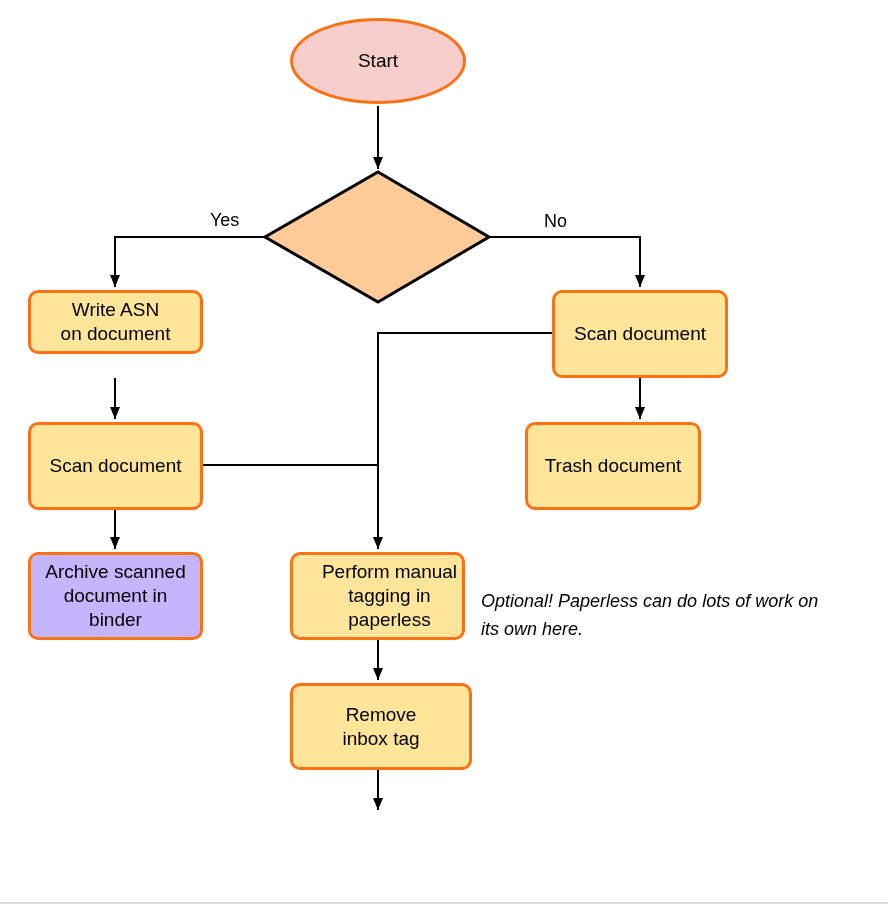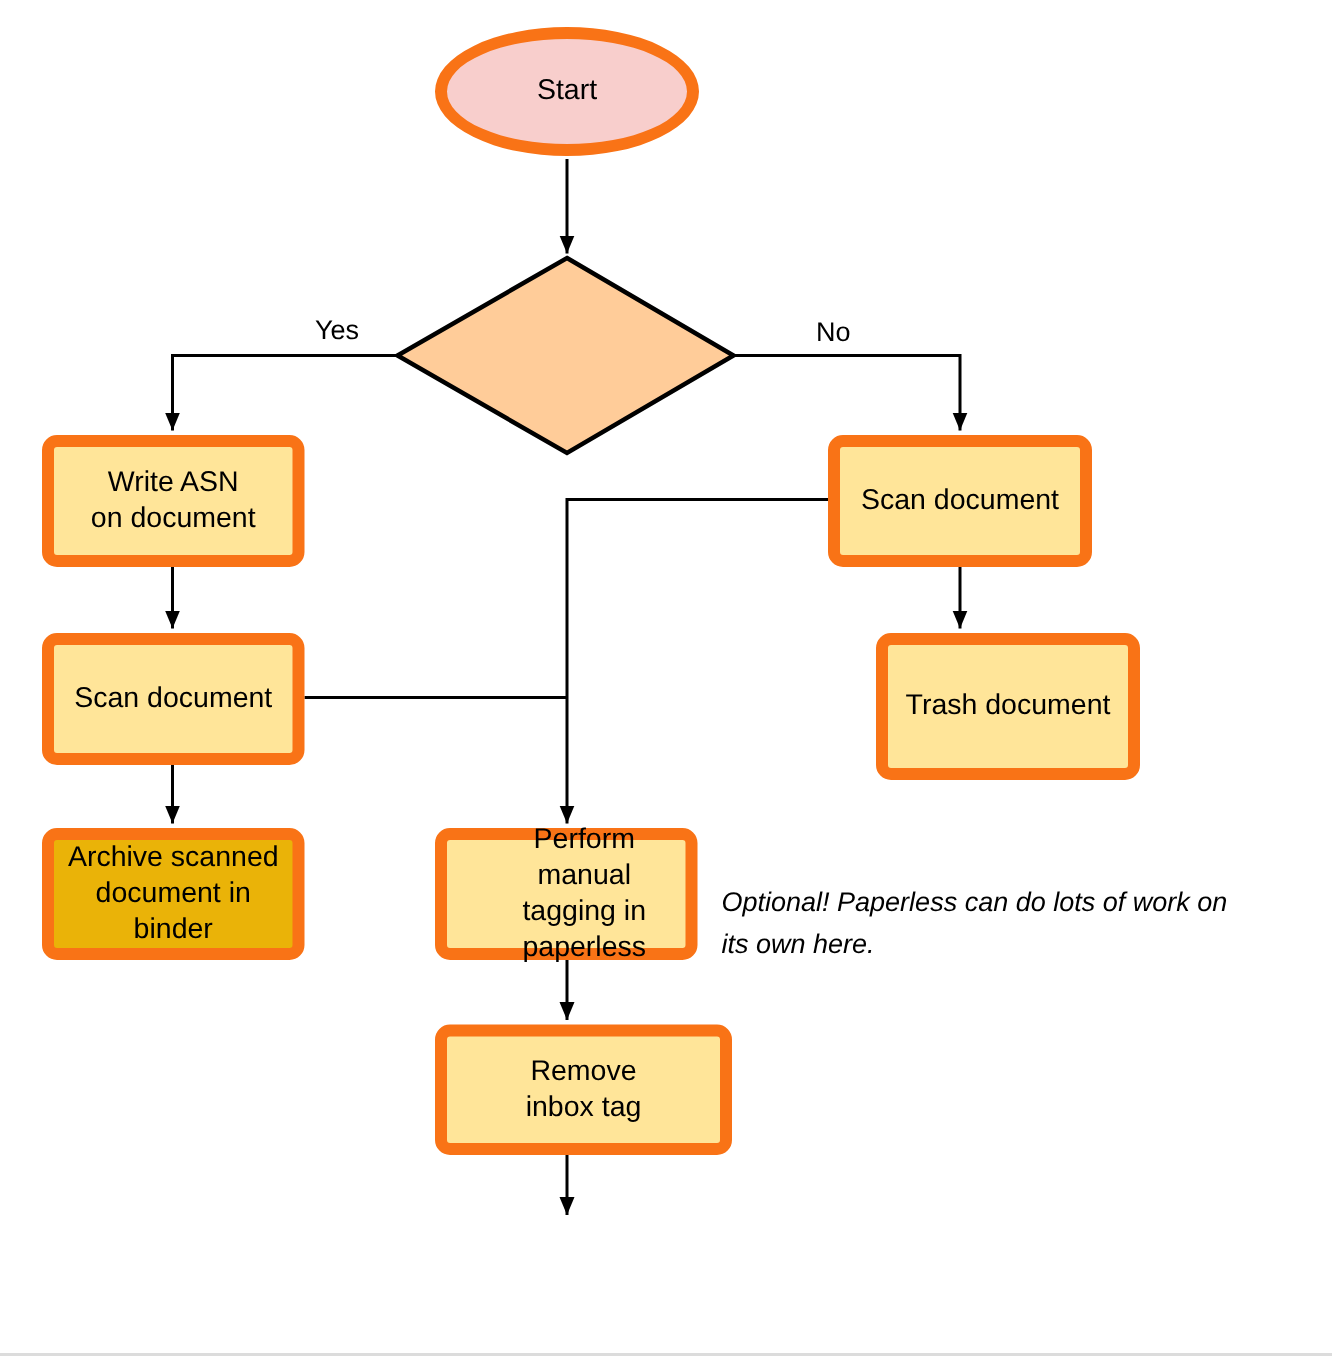--- a/index.html
+++ b/index.html
@@ -17,21 +17,21 @@
     left: 0; top: 0;
     width: 888px; height: 907px;
   }
   .node {
     position: absolute;
     display: flex;
     align-items: center;
     justify-content: center;
     text-align: center;
     box-sizing: border-box;
-    border: 8px solid #f97316;
+    border: 3px solid #f97316;
     font-size: 19px;
     line-height: 24px;
   }
   .node .node-label { white-space: pre-line; }
   .rect { border-radius: 10px; }
   .ellipse { border-radius: 50%; }
   .diamond-label {
     position: absolute;
     display: flex;
     align-items: center;
@@ -57,27 +57,27 @@
   .bottom-rule {
     position: absolute;
     left: 0;
     top: 902px;
     width: 888px;
     height: 2px;
   }
 
   
   #node-start      { left: 290px; top: 18px;  width: 176px; height: 86px; }
-  #node-write-asn  { left: 28px;  top: 290px; width: 175px; height: 88px; }
+  #node-write-asn  { left: 28px;  top: 290px; width: 175px; height: 64px; }
   #node-scan-left  { left: 28px;  top: 422px; width: 175px; height: 88px; }
   #node-archive    { left: 28px;  top: 552px; width: 175px; height: 88px; }
   #node-scan-right { left: 552px; top: 290px; width: 176px; height: 88px; }
-  #node-trash      { left: 584px; top: 422px; width: 176px; height: 98px; }
+  #node-trash      { left: 525px; top: 422px; width: 176px; height: 88px; }
   #node-tagging    { left: 290px; top: 552px; width: 175px; height: 88px; }
-  #node-remove     { left: 290px; top: 683px; width: 198px; height: 87px; }
+  #node-remove     { left: 290px; top: 683px; width: 182px; height: 87px; }
   #node-end        { left: 290px; top: 813px; width: 176px; height: 85px; }
   #diamond-label   { left: 265px; top: 172px; width: 224px; height: 130px; }
   #label-yes       { left: 210px; top: 210px; }
   #label-no        { left: 516px; top: 211px; margin-left: 28px; }
   #annotation      { left: 481px; top: 587px; width: 402px; }
 </style>
 </head>
 <body>
 
 <div class="canvas">
@@ -110,21 +110,21 @@
 
   <div id="node-write-asn" class="node rect" style="background-color: rgb(255, 229, 153);">
     <span class="node-label">Write ASN
 on document</span>
   </div>
 
   <div id="node-scan-left" class="node rect" style="background-color: rgb(255, 229, 153);">
     <span class="node-label">Scan document</span>
   </div>
 
-  <div id="node-archive" class="node rect" style="background-color: #eab308;">
+  <div id="node-archive" class="node rect" style="background-color: #c4b5fd;">
     <span class="node-label">Archive scanned
 document in
 binder</span>
   </div>
 
   <div id="node-scan-right" class="node rect" style="background-color: rgb(255, 229, 153);">
     <span class="node-label">Scan document</span>
   </div>
 
   <div id="node-trash" class="node rect" style="background-color: rgb(255, 229, 153);">

